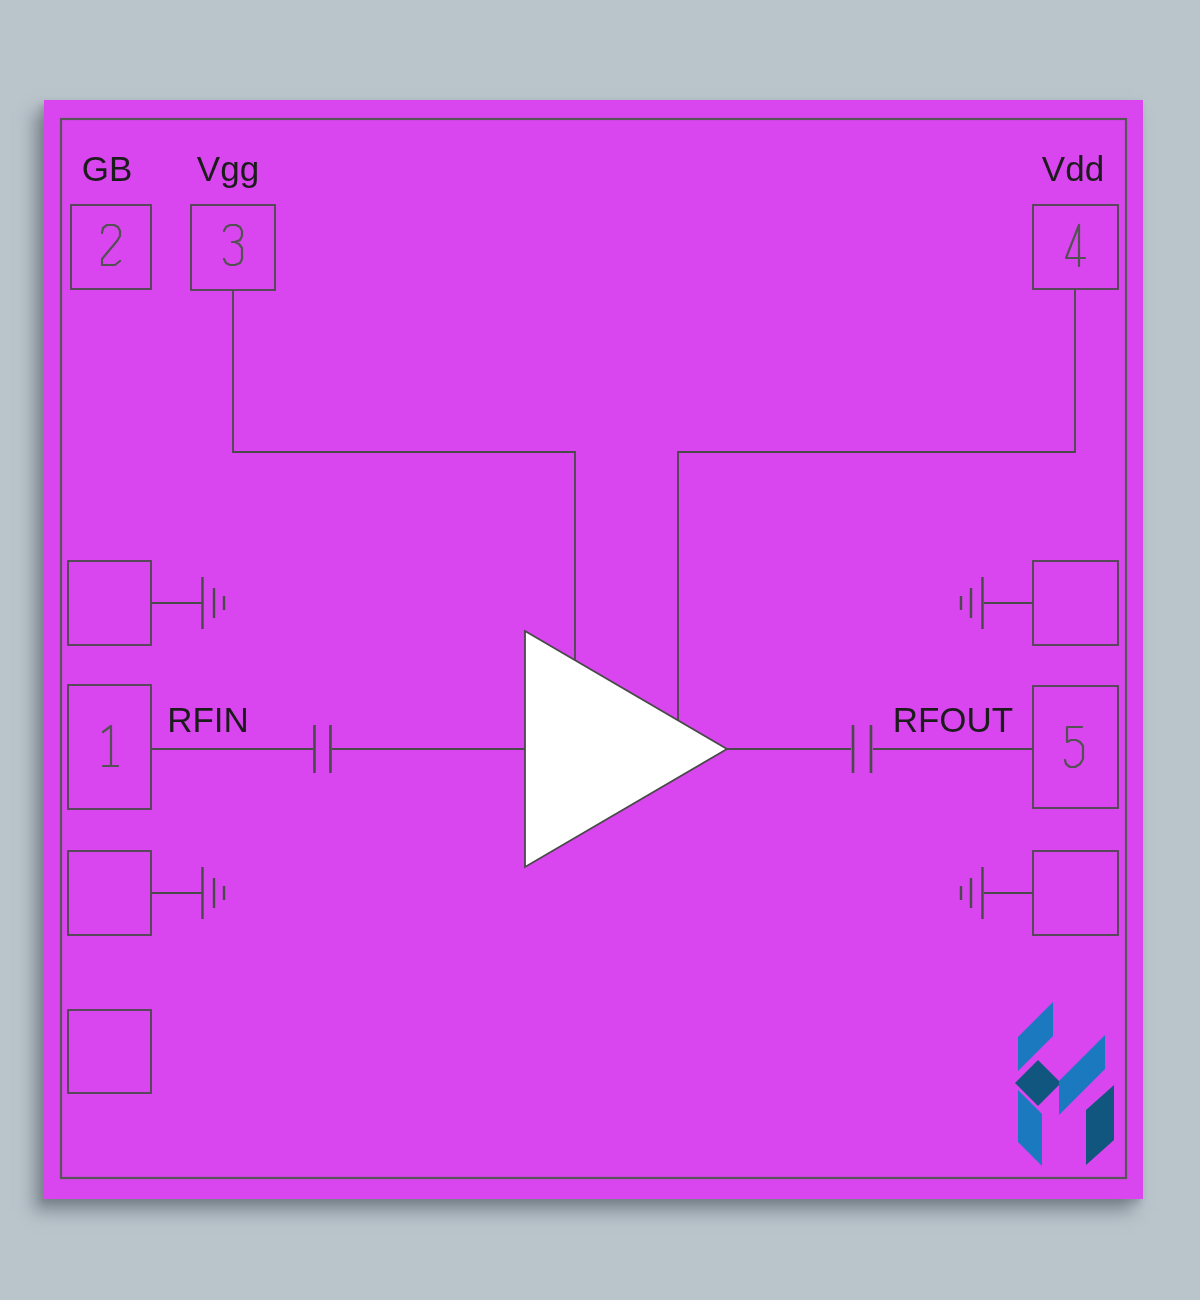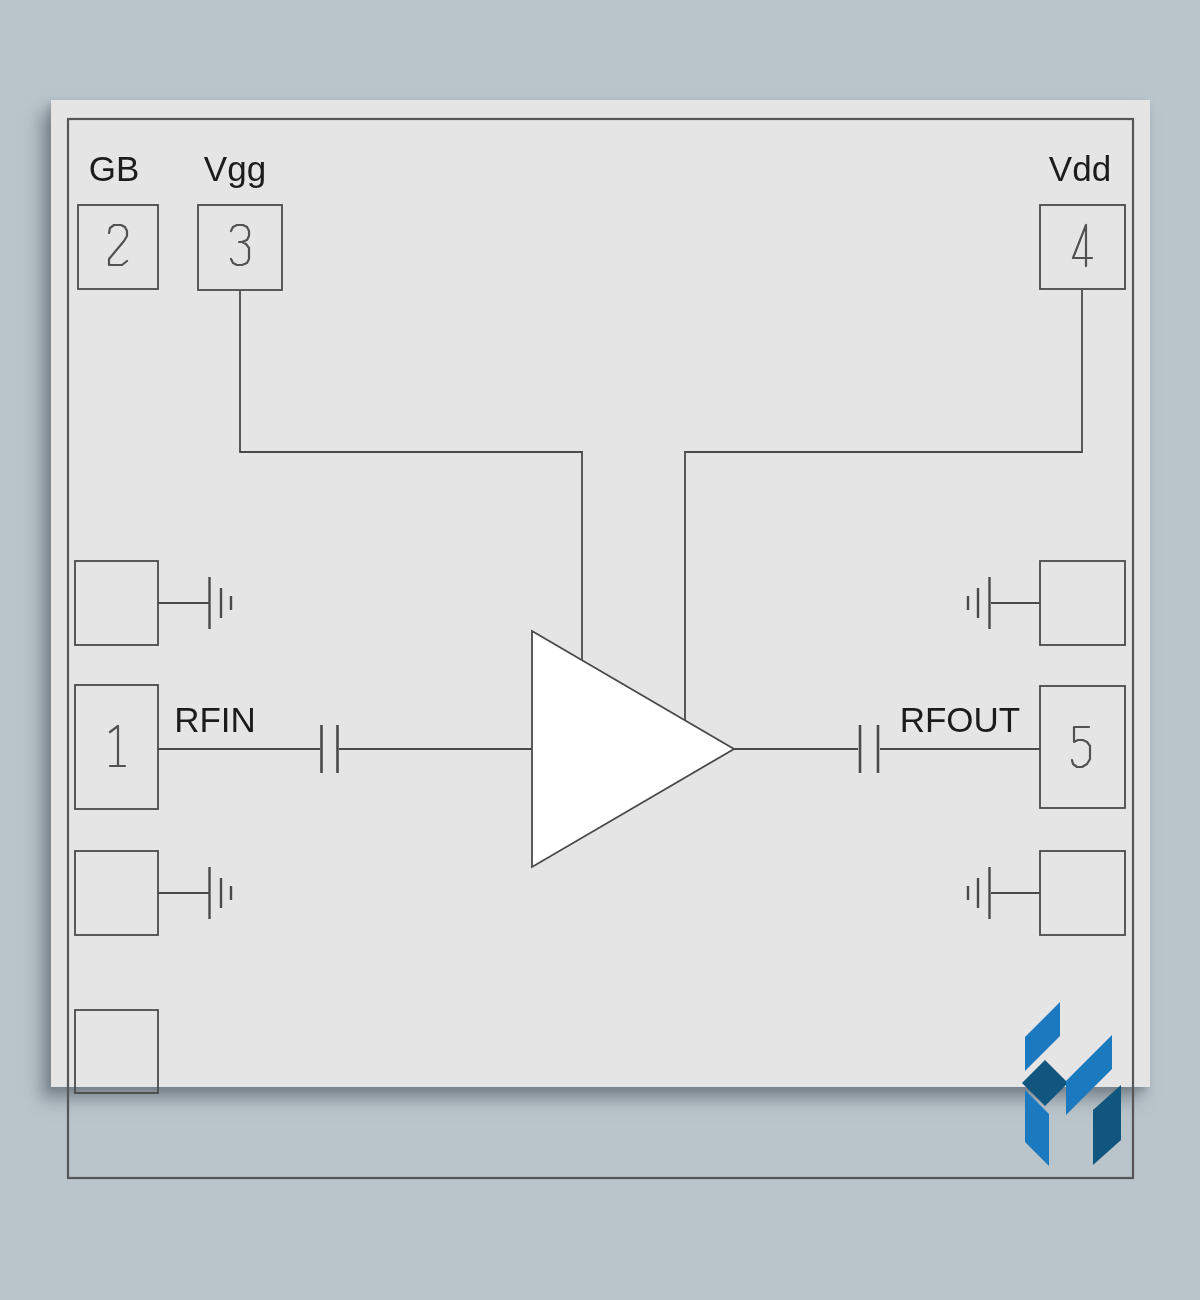--- a/index.html
+++ b/index.html
@@ -6,25 +6,25 @@
     margin: 0;
     padding: 0;
     width: 1200px;
     height: 1300px;
     background: #b9c4cb;
     overflow: hidden;
     font-family: "Liberation Sans", sans-serif;
   }
   .paper {
     position: absolute;
-    left: 51px;
+    left: 44px;
     top: 100px;
     width: 1099px;
-    height: 987px;
-    background: #e5e5e5;
+    height: 1099px;
+    background: #d946ef;
     box-shadow: -10px 12px 16px rgba(98, 108, 116, 0.65),
                 -3px 4px 6px rgba(98, 108, 116, 0.35);
   }
   .paper svg { display: block; }
   text.label {
     font-family: "Liberation Sans", sans-serif;
     font-size: 35px;
     fill: #1c1c1c;
   }
 </style>

